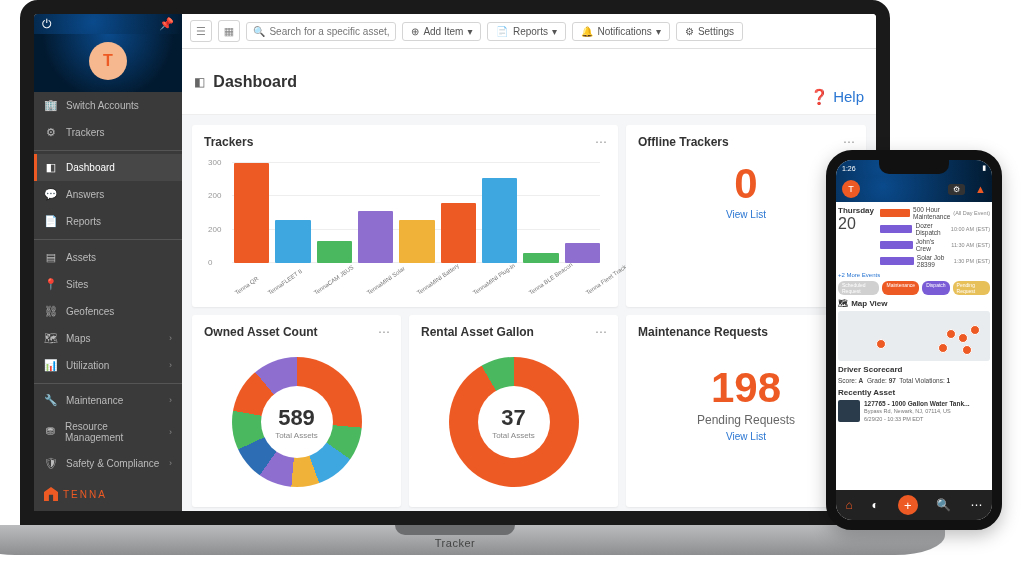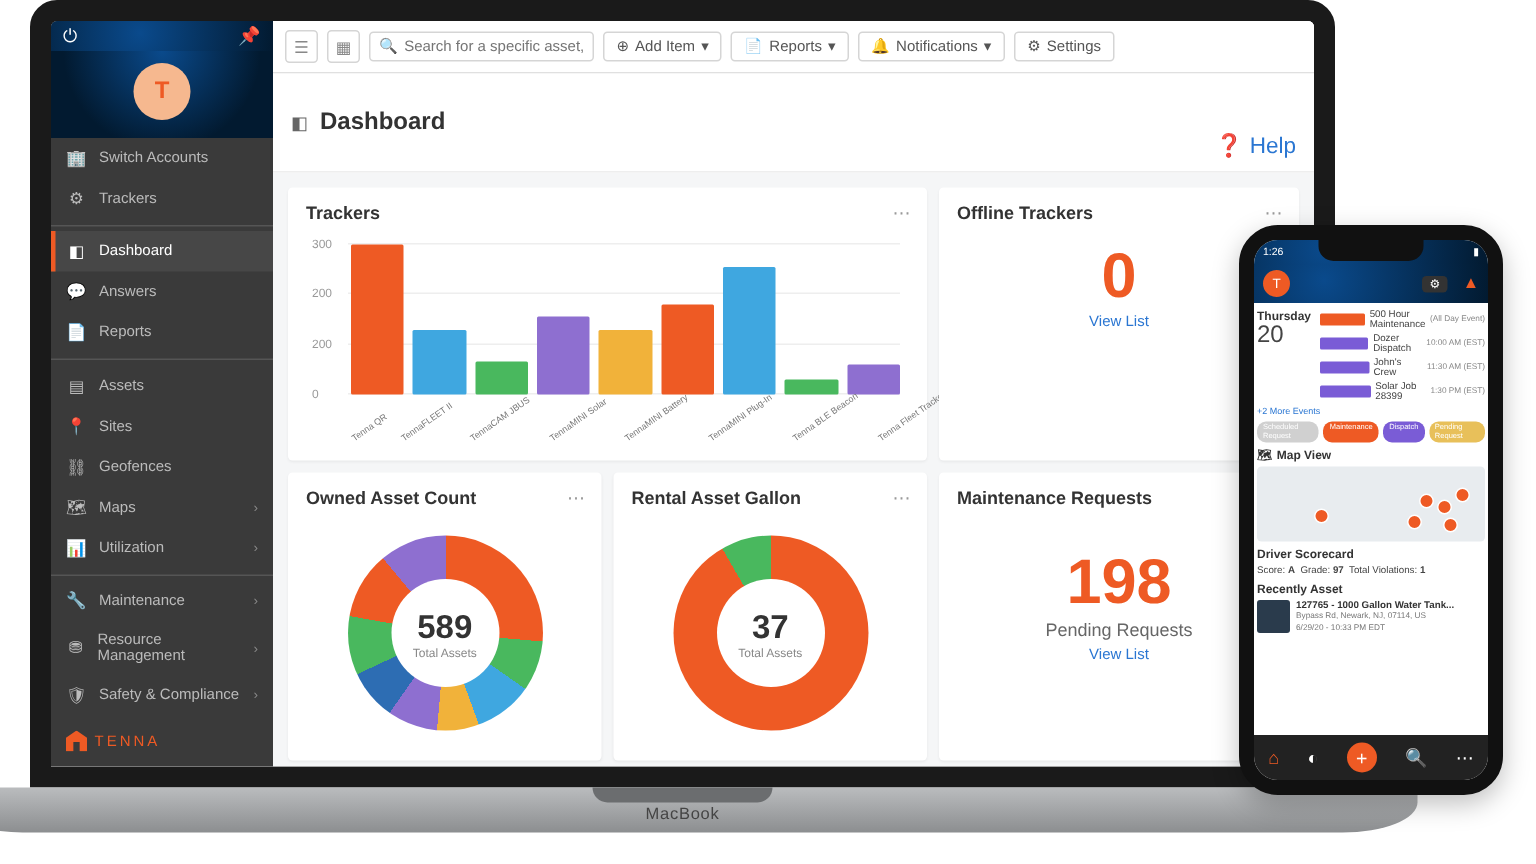--- a/index.html
+++ b/index.html
@@ -304,21 +304,21 @@
               <div class="num">198</div>
               <div class="lbl">Pending Requests</div>
               <span class="link">View List</span>
             </div>
           </div>
         </div>
       </div>
     </div>
   </div>
   <div class="laptop-base"></div>
-  <div class="macbook-label">MacBook</div>
+  <div class="macbook-label">Tracker</div>
 </div>
 
 <div class="phone">
   <div class="notch"></div>
   <div class="p-status">
     <span>1:26</span>
     <span>▮</span>
   </div>
   <div class="p-nav">
     <div class="p-avatar">T</div>

